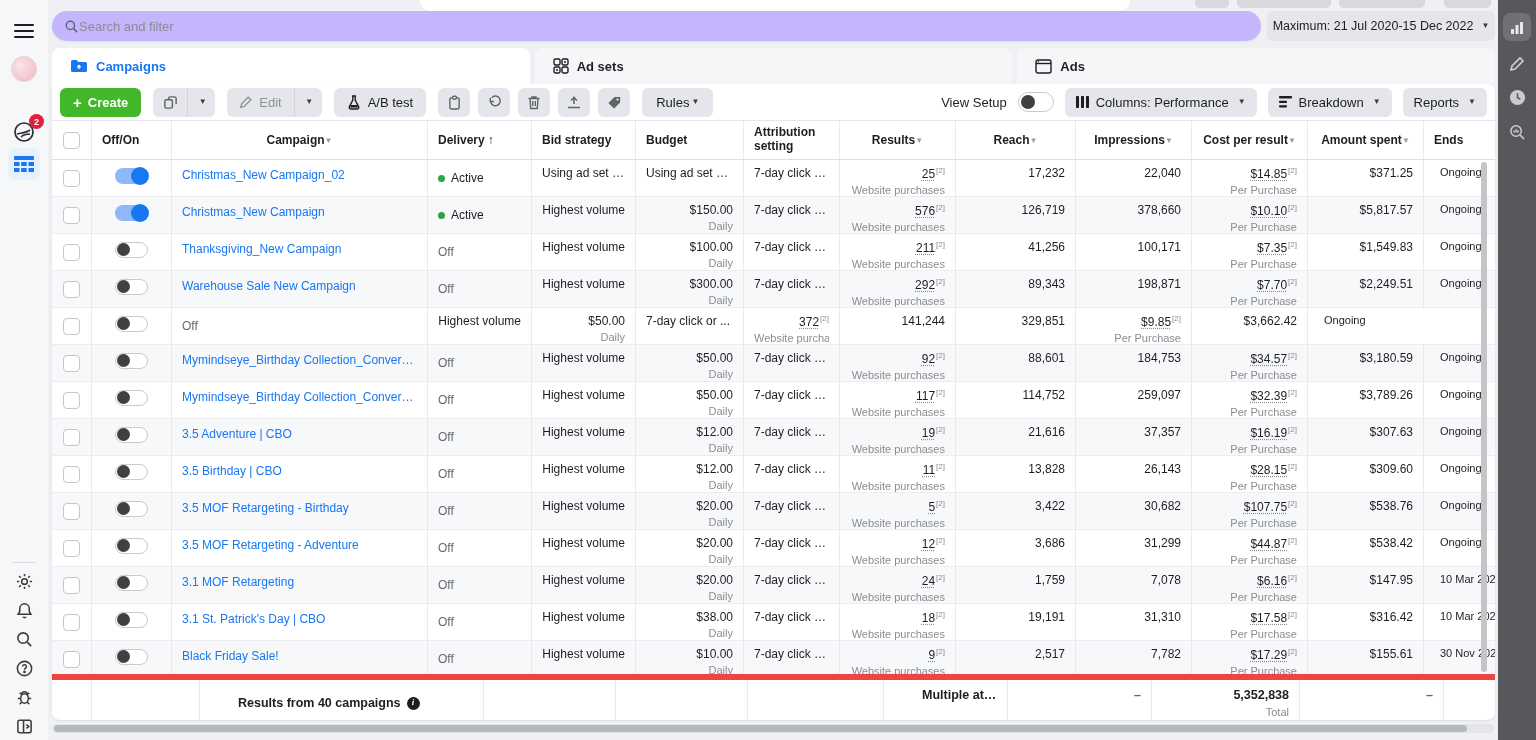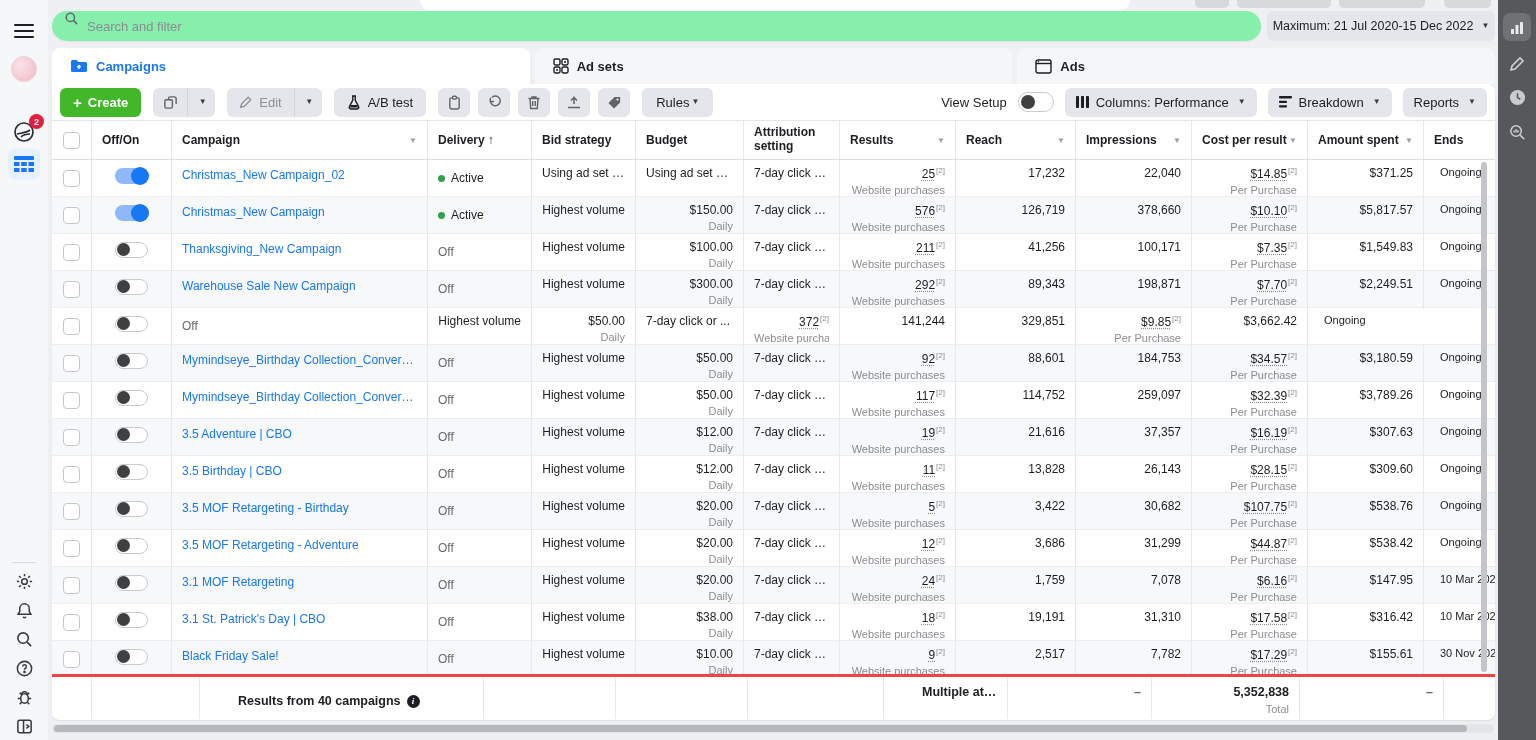--- a/index.html
+++ b/index.html
@@ -23,21 +23,21 @@
 
   
   .right-rail { position:absolute; right:0; top:0; width:38px; height:740px; background:#56585b; }
   .rr-item { position:absolute; left:0; width:38px; display:flex; justify-content:center; }
   .rr-btn { width:28px; height:28px; border-radius:7px; background:#6f7174; display:flex; align-items:center; justify-content:center; }
 
   
   .main { position:absolute; left:48px; top:0; width:1450px; height:740px; }
 
   .search-row { position:absolute; top:11px; left:4px; right:3px; height:30px; display:flex; gap:6px; }
-  .search-bar { flex:1; background:#86efac; border-radius:17px; display:flex; padding:0 12px; gap:8px; box-shadow:0 1px 2px rgba(0,0,0,.06); }
+  .search-bar { flex:1; background:#c4b5fd; border-radius:17px; display:flex; align-items:center; padding:0 12px; box-shadow:0 1px 2px rgba(0,0,0,.06); }
   .search-bar input { border:none; outline:none; flex:1; font-size:13px; color:#1c1e21; background:transparent; font-family:"Liberation Sans", sans-serif; }
   .search-bar input::placeholder { color:#8a8d91; }
   .date-btn { width:228px; background:#e4e6eb; border-radius:6px; display:flex; align-items:center; justify-content:center; gap:8px; font-size:12.5px; color:#1c1e21; cursor:pointer; }
 
   .tabs-row { position:absolute; top:48px; left:4px; right:3px; height:36px; display:flex; gap:5px; }
   .tab { flex:1; border-radius:8px 8px 0 0; display:flex; align-items:center; gap:8px; padding:0 18px; font-size:13px; font-weight:bold; background:#f5f6f8; color:#1c1e21; cursor:pointer; }
   .tab.active { background:#fff; color:#1877f2; }
 
   .card { position:absolute; top:84px; left:4px; right:3px; height:636px; background:#fff; border-radius:0 8px 8px 8px; box-shadow:0 1px 2px rgba(0,0,0,.08); overflow:hidden; }
 
@@ -60,21 +60,21 @@
   .toggle-lg i { position:absolute; left:2px; top:1.5px; width:14px; height:14px; border-radius:50%; background:#3e4042; }
   .pad { padding:0 11px; gap:7px; }
 
   
   .grid { display:grid; grid-template-columns:40px 80px 256px 104px 104px 108px 96px 116px 120px 116px 116px 116px minmax(0,1fr); }
   .grid > div { border-right:1px solid #e8eaed; min-width:0; }
   .grid > div:last-child { border-right:none; }
 
   .thead { height:40px; border-top:1px solid #e4e6ea; border-bottom:1px solid #dddfe3; }
   .thead > div { display:flex; align-items:center; padding:0 10px; font-size:12px; font-weight:bold; color:#1c1e21; }
-  .thead .hs { justify-content:space-between; }
+  .thead .hs { justify-content:center; }
   .thead .hcaret { font-size:8px; color:#9a9da2; }
   .h-delivery { color:#1877f2; gap:3px; }
   .h-attr { line-height:1.15; }
   .hc { justify-content:center; }
 
   .tbody { height:514px; overflow:hidden; position:relative; }
   .trow { height:37px; border-bottom:1px solid #ebedf0; background:#fff; }
   .trow.alt { background:#f7f8fa; }
   .c { padding:6px 10px 0; font-size:12px; color:#1c1e21; display:flex; flex-direction:column; align-items:flex-end; line-height:1.25; }
   .c.la, .ccamp, .cdel, .cattr, .cends { align-items:flex-start; }
@@ -89,21 +89,21 @@
   .clink { color:#1877f2; text-decoration:none; cursor:pointer; display:block; max-width:100%; white-space:nowrap; overflow:hidden; text-overflow:ellipsis; padding-top:2px; }
   .dot { width:7px; height:7px; border-radius:50%; background:#31a24c; display:inline-block; margin-right:6px; }
   .cdel { flex-direction:row; align-items:center; padding-top:0; }
   .cdel .off-txt { color:#65676b; }
   .trunc { max-width:100%; white-space:nowrap; overflow:hidden; text-overflow:ellipsis; }
   .sub { font-size:11px; color:#8a8d91; margin-top:2px; max-width:100%; white-space:nowrap; overflow:hidden; }
   .uval { color:#1c1e21; text-decoration:underline dotted #8a8d91; text-underline-offset:2px; cursor:pointer; }
   .supref { font-size:8px; color:#8a8d91; vertical-align:super; margin-left:1px; }
   .cends { font-size:11px; padding-left:16px; white-space:nowrap; overflow:hidden; }
 
-  .tfoot { height:45px; border-top:3px solid #ef4444; background:#fff;gap:28px; }
+  .tfoot { height:45px; border-top:6px solid #ef4444; background:#fff;gap:28px; }
   .tfoot > div { padding:7px 10px 0; font-size:12.5px; font-weight:bold; display:flex; flex-direction:column; line-height:1.3; }
   .tfoot .ra { align-items:flex-end; }
   .tfoot .sub { font-weight:normal; }
   .flabel { flex-direction:row !important; align-items:center; gap:6px; }
   .info-i { width:13px; height:13px; border-radius:50%; background:#1c1e21; color:#fff; font-size:9px; font-style:italic; font-family:"Liberation Serif", serif; display:inline-flex; align-items:center; justify-content:center; font-weight:bold; }
   .dash { color:#606770; }
 
   .vscroll { position:absolute; right:8px; top:78px; width:6px; height:510px; border-radius:3px; background:#c3c5c9; }
 
   .hscroll { position:absolute; left:4px; right:4px; top:724px; height:9px; border-radius:5px; background:#e3e5e8; }

